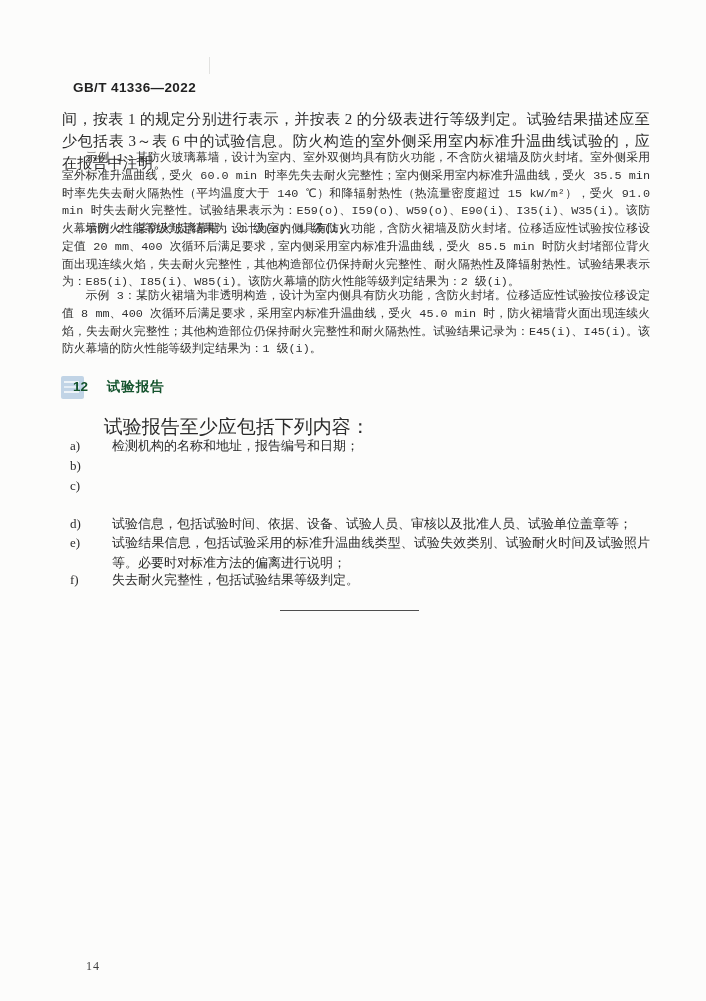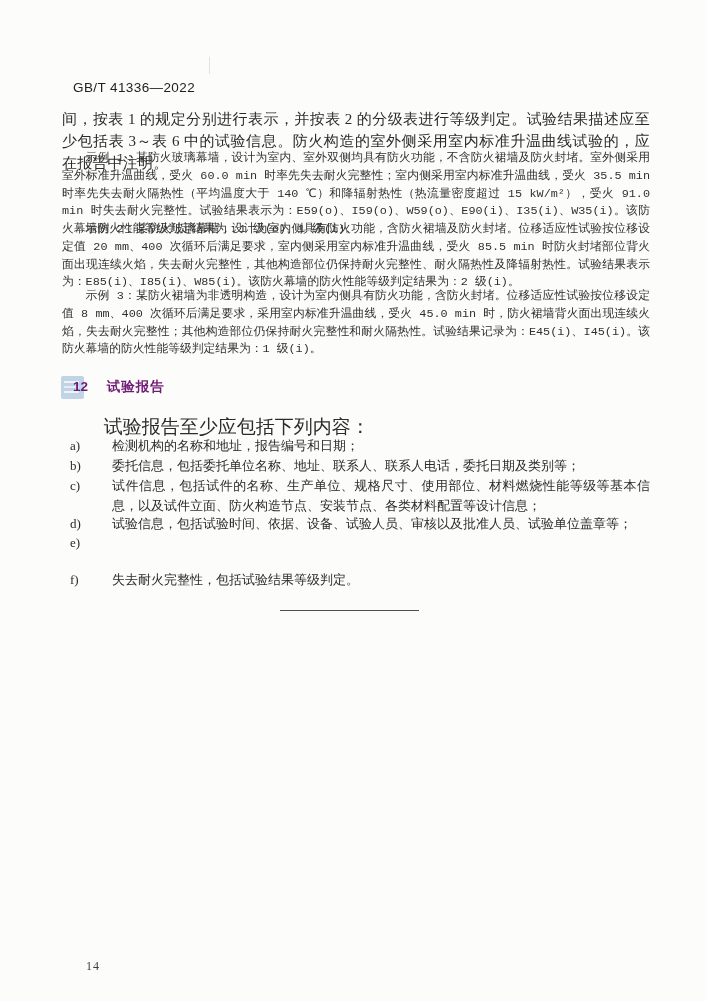--- a/index.html
+++ b/index.html
@@ -11,21 +11,21 @@
   .page {
     position:relative;
     width:706px; height:1001px;
     background:#fcfcfb;
     color:#2b2b2b;
     overflow:hidden;
   }
   .header {
     position:absolute; left:73px; top:80px;
     font-family:"Liberation Sans","DejaVu Sans",sans-serif;
-    font-weight:normal; font-size:13.5px; letter-spacing:0.4px;
+    font-weight:bold; font-size:13.5px; letter-spacing:0.4px;
     color:#222;
   }
   .scan-artifact {
     position:absolute; left:209px; top:57px;
     width:1px; height:17px; background:#e2e2e0;
   }
   .content { position:absolute; left:62px; top:0; width:588px; }
   .body-p {
     position:absolute; left:0; width:588px; margin:0;
     font-size:15px; line-height:22px;
@@ -35,21 +35,21 @@
   .example {
     position:absolute; left:0; width:588px; margin:0;
     font-size:11.8px; line-height:17.8px;
     text-align:justify; text-indent:2em;
     color:#303030;
     font-family:Liberation Mono, monospace;
   }
   .section-heading {
     position:absolute; left:11px; top:378px;
     font-family:"Liberation Sans","DejaVu Sans",sans-serif;
-    font-weight:bold; font-size:13.5px; color:#701a75;
+    font-weight:bold; font-size:13.5px; color:#14532d;
     z-index:2;
   }
   .section-heading .sec-title { margin-left:15px; letter-spacing:1px; }
   .stamp {
     position:absolute; left:-12px; top:-2px;
     width:23px; height:23px;
     background:#aec7df; opacity:0.75; border-radius:2px;
     z-index:-1;
   }
   .stamp::before {
@@ -110,35 +110,34 @@
 
     <p class="intro-p">试验报告至少应包括下列内容：</p>
 
     <p class="list-item" style="top:436px">
       <span class="letter">a)</span>
       <span>检测机构的名称和地址，报告编号和日期；</span>
     </p>
 
     <p class="list-item" style="top:456px">
       <span class="letter">b)</span>
-      <span>委托信息，包括委托单位名称、地址、联系人、联系人电话，委托日期及类别等；</span>
     </p>
 
     <p class="list-item" style="top:476px">
       <span class="letter">c)</span>
-      <span>试件信息，包括试件的名称、生产单位、规格尺寸、使用部位、材料燃烧性能等级等基本信息，以及试件立面、防火构造节点、安装节点、各类材料配置等设计信息；</span>
     </p>
 
     <p class="list-item" style="top:514px">
       <span class="letter">d)</span>
       <span>试验信息，包括试验时间、依据、设备、试验人员、审核以及批准人员、试验单位盖章等；</span>
     </p>
 
     <p class="list-item" style="top:533px">
       <span class="letter">e)</span>
+      <span>试验结果信息，包括试验采用的标准升温曲线类型、试验失效类别、试验耐火时间及试验照片等。必要时对标准方法的偏离进行说明；</span>
     </p>
 
     <p class="list-item" style="top:570px">
       <span class="letter">f)</span>
       <span>失去耐火完整性，包括试验结果等级判定。</span>
     </p>
 
   </div>
 
   <div class="end-divider"></div>

